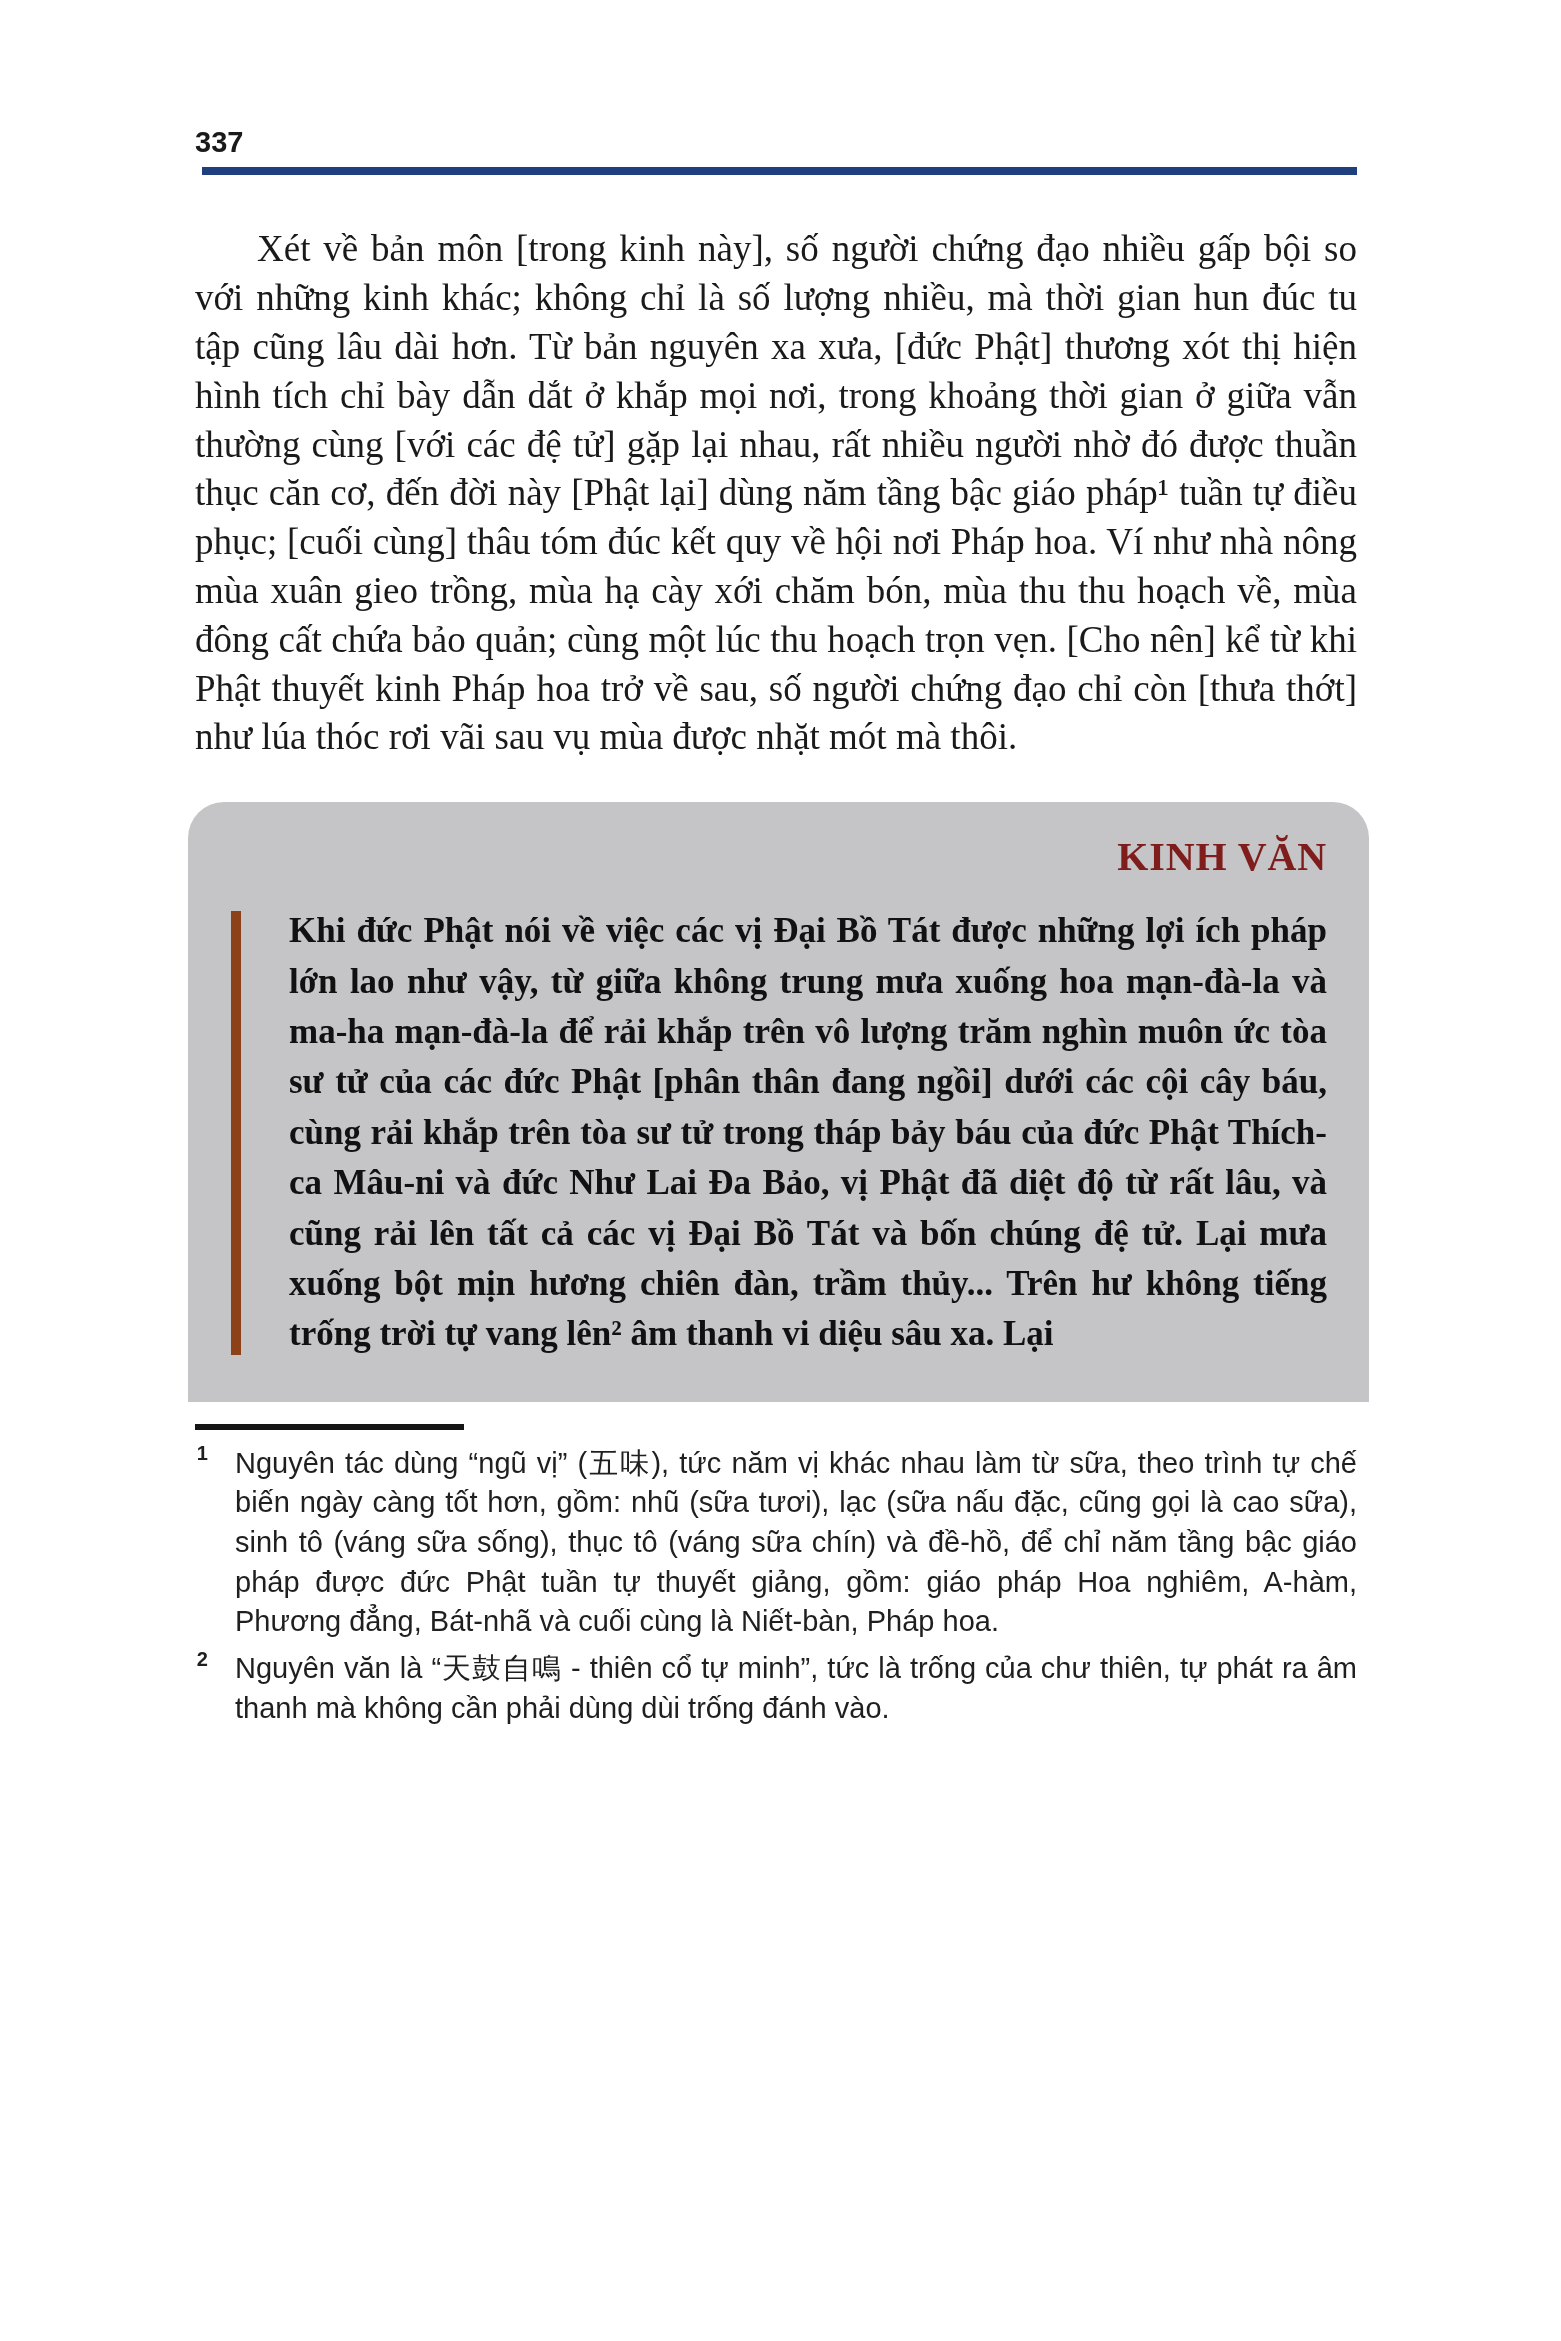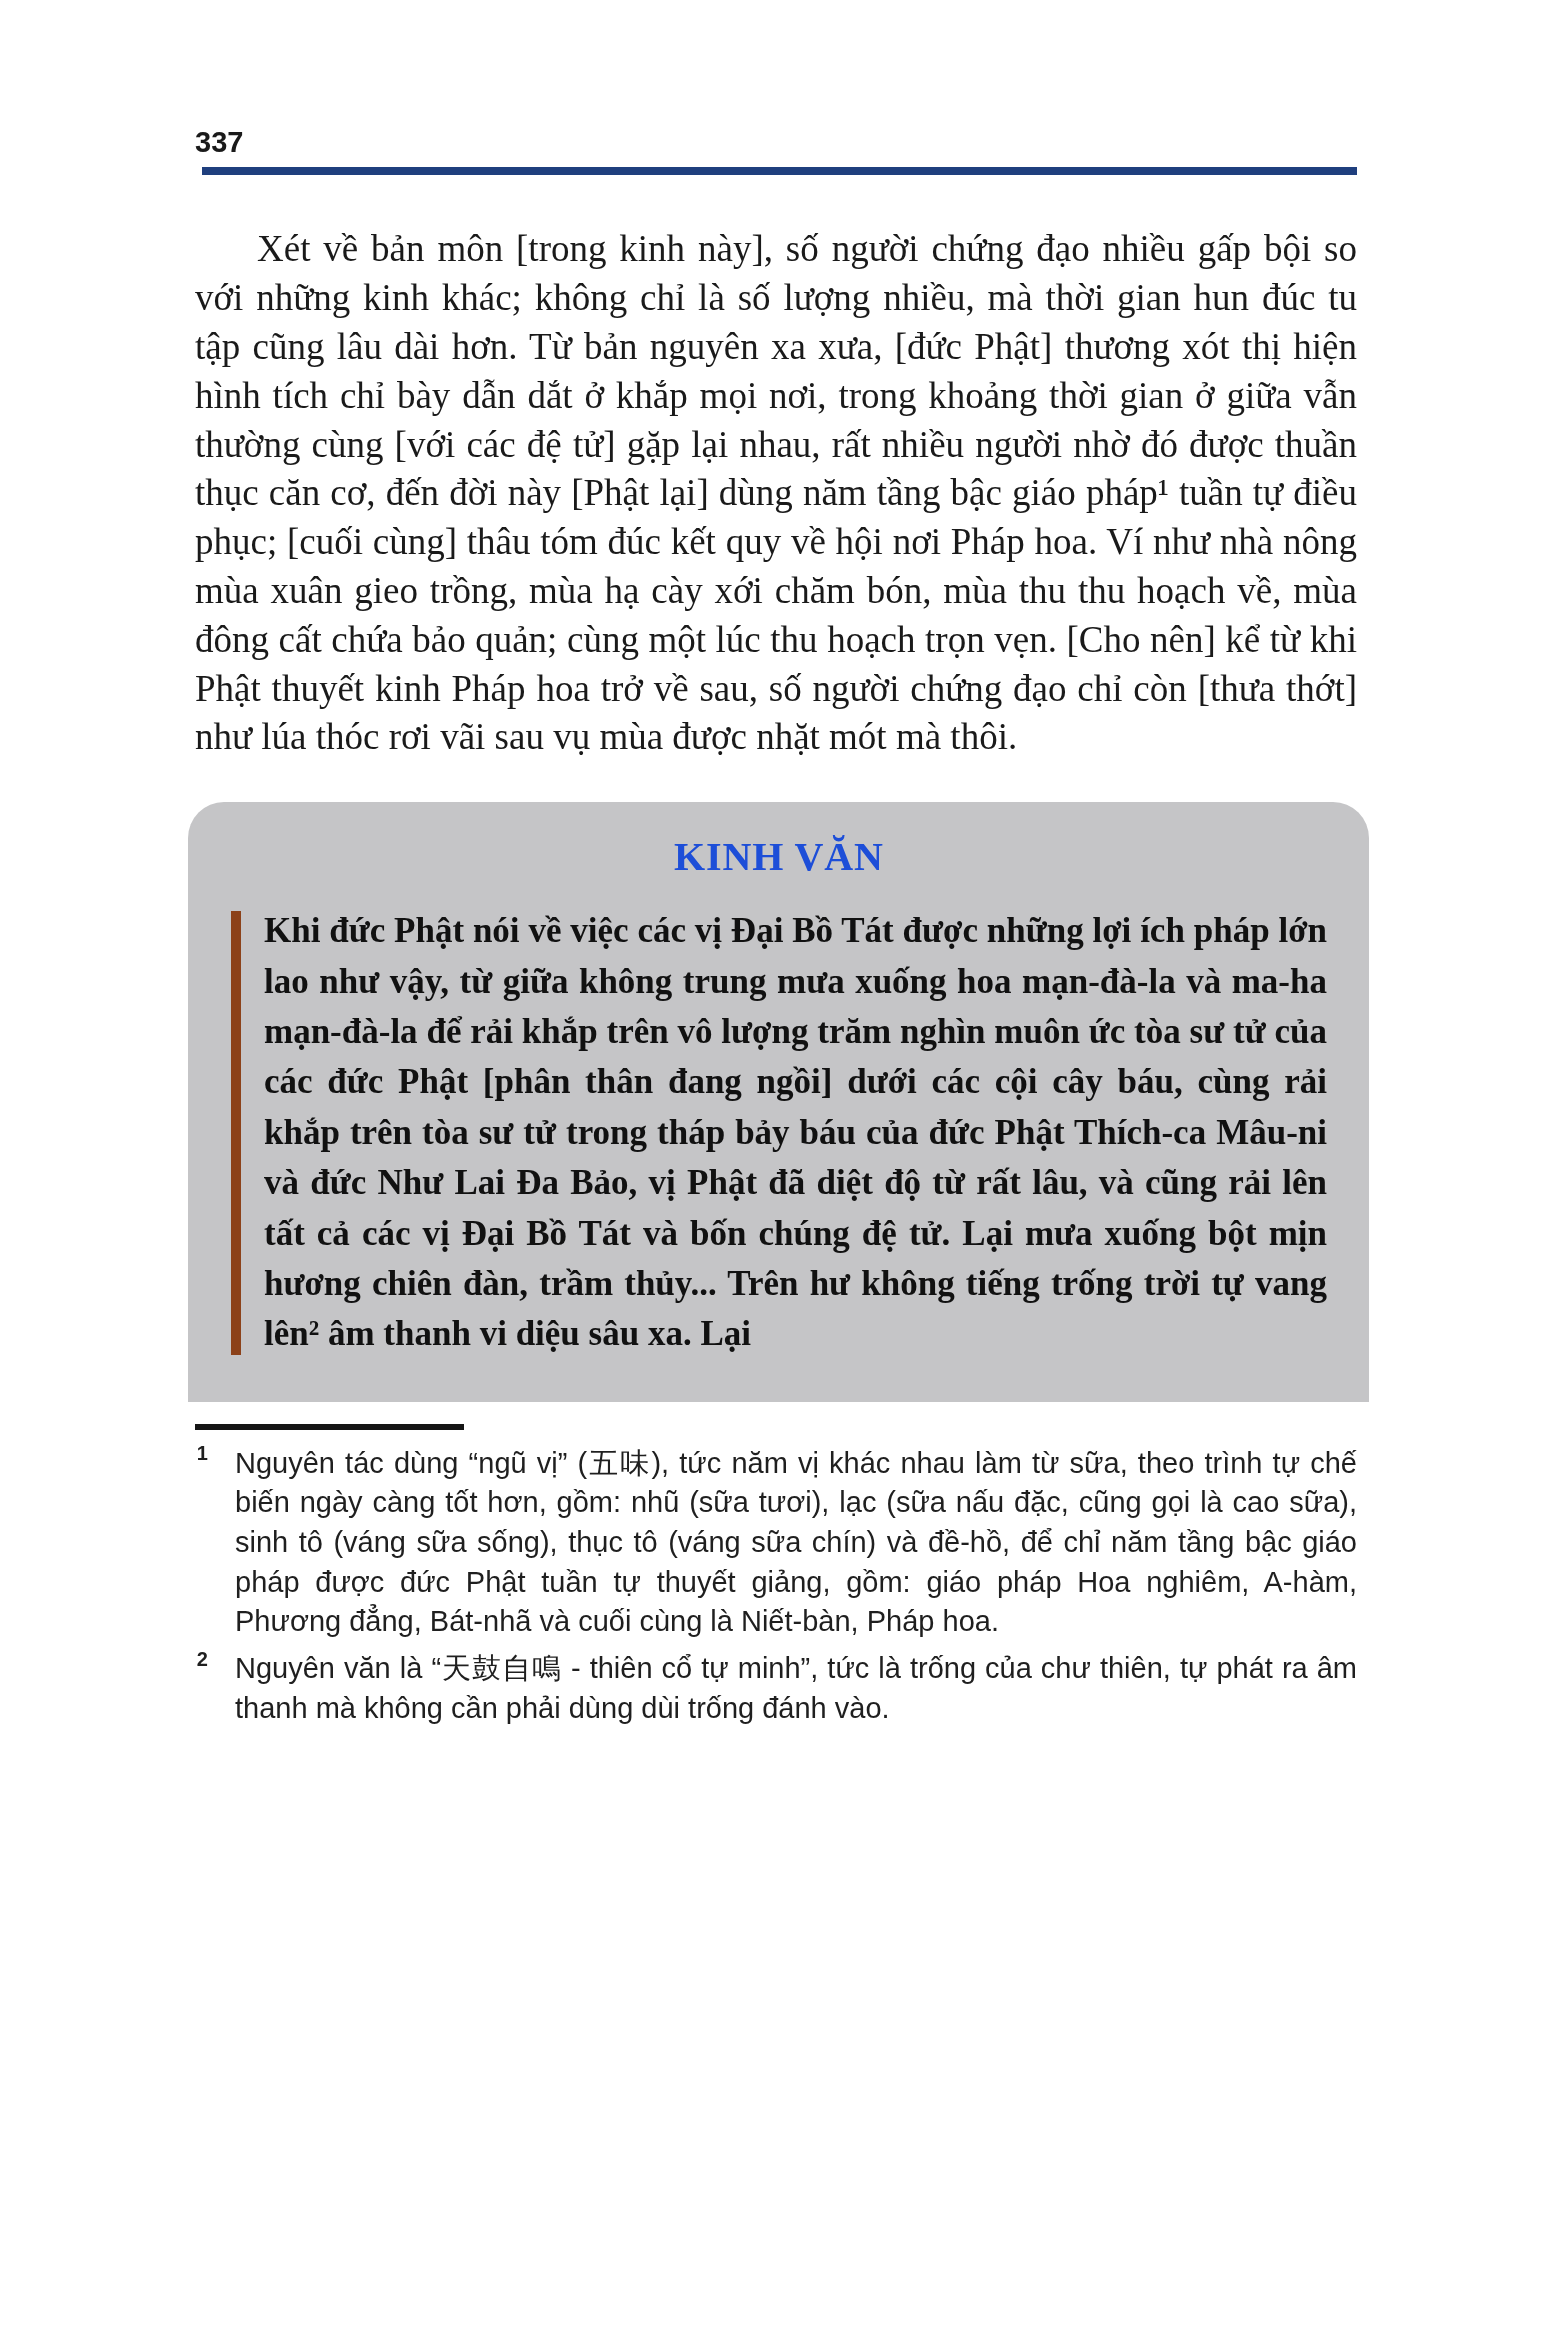--- a/index.html
+++ b/index.html
@@ -55,29 +55,29 @@
   .kinh-box {
     margin-top: 40px;
     margin-left: -7px;
     margin-right: -12px;
     background: var(--box-bg, #C5C5C7);
     border-radius: 36px 36px 0 0;
     padding: 31px 42px 42px 43px;
   }
   .kinh-title {
     margin: 0 0 26px 0;
-    text-align: center;
+    text-align: right;
     font-size: 40px;
     font-weight: 600;
     letter-spacing: 0.9px;
-    color: #1d4ed8;
+    color: #7f1d1d;
   }
   .kinh-content {
     position: relative;
-    padding-left: 33px;
+    padding-left: 58px;
   }
   .kinh-bar {
     position: absolute;
     left: 0;
     top: 5.2px;
     bottom: 5.2px;
     width: 9.5px;
     background: var(--bar, #8C4119);
   }
   .kinh-content p {

